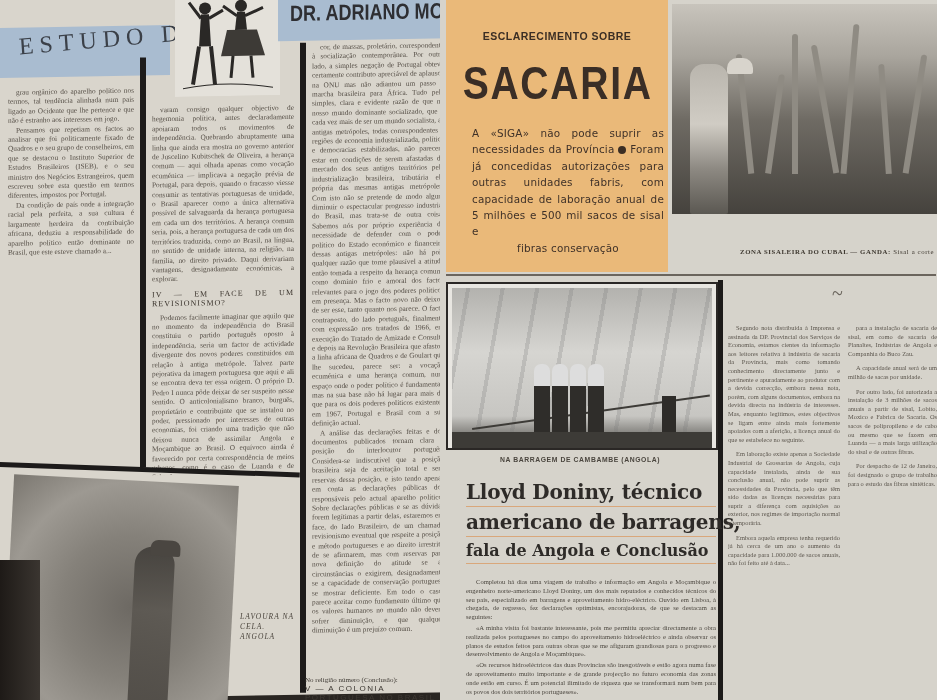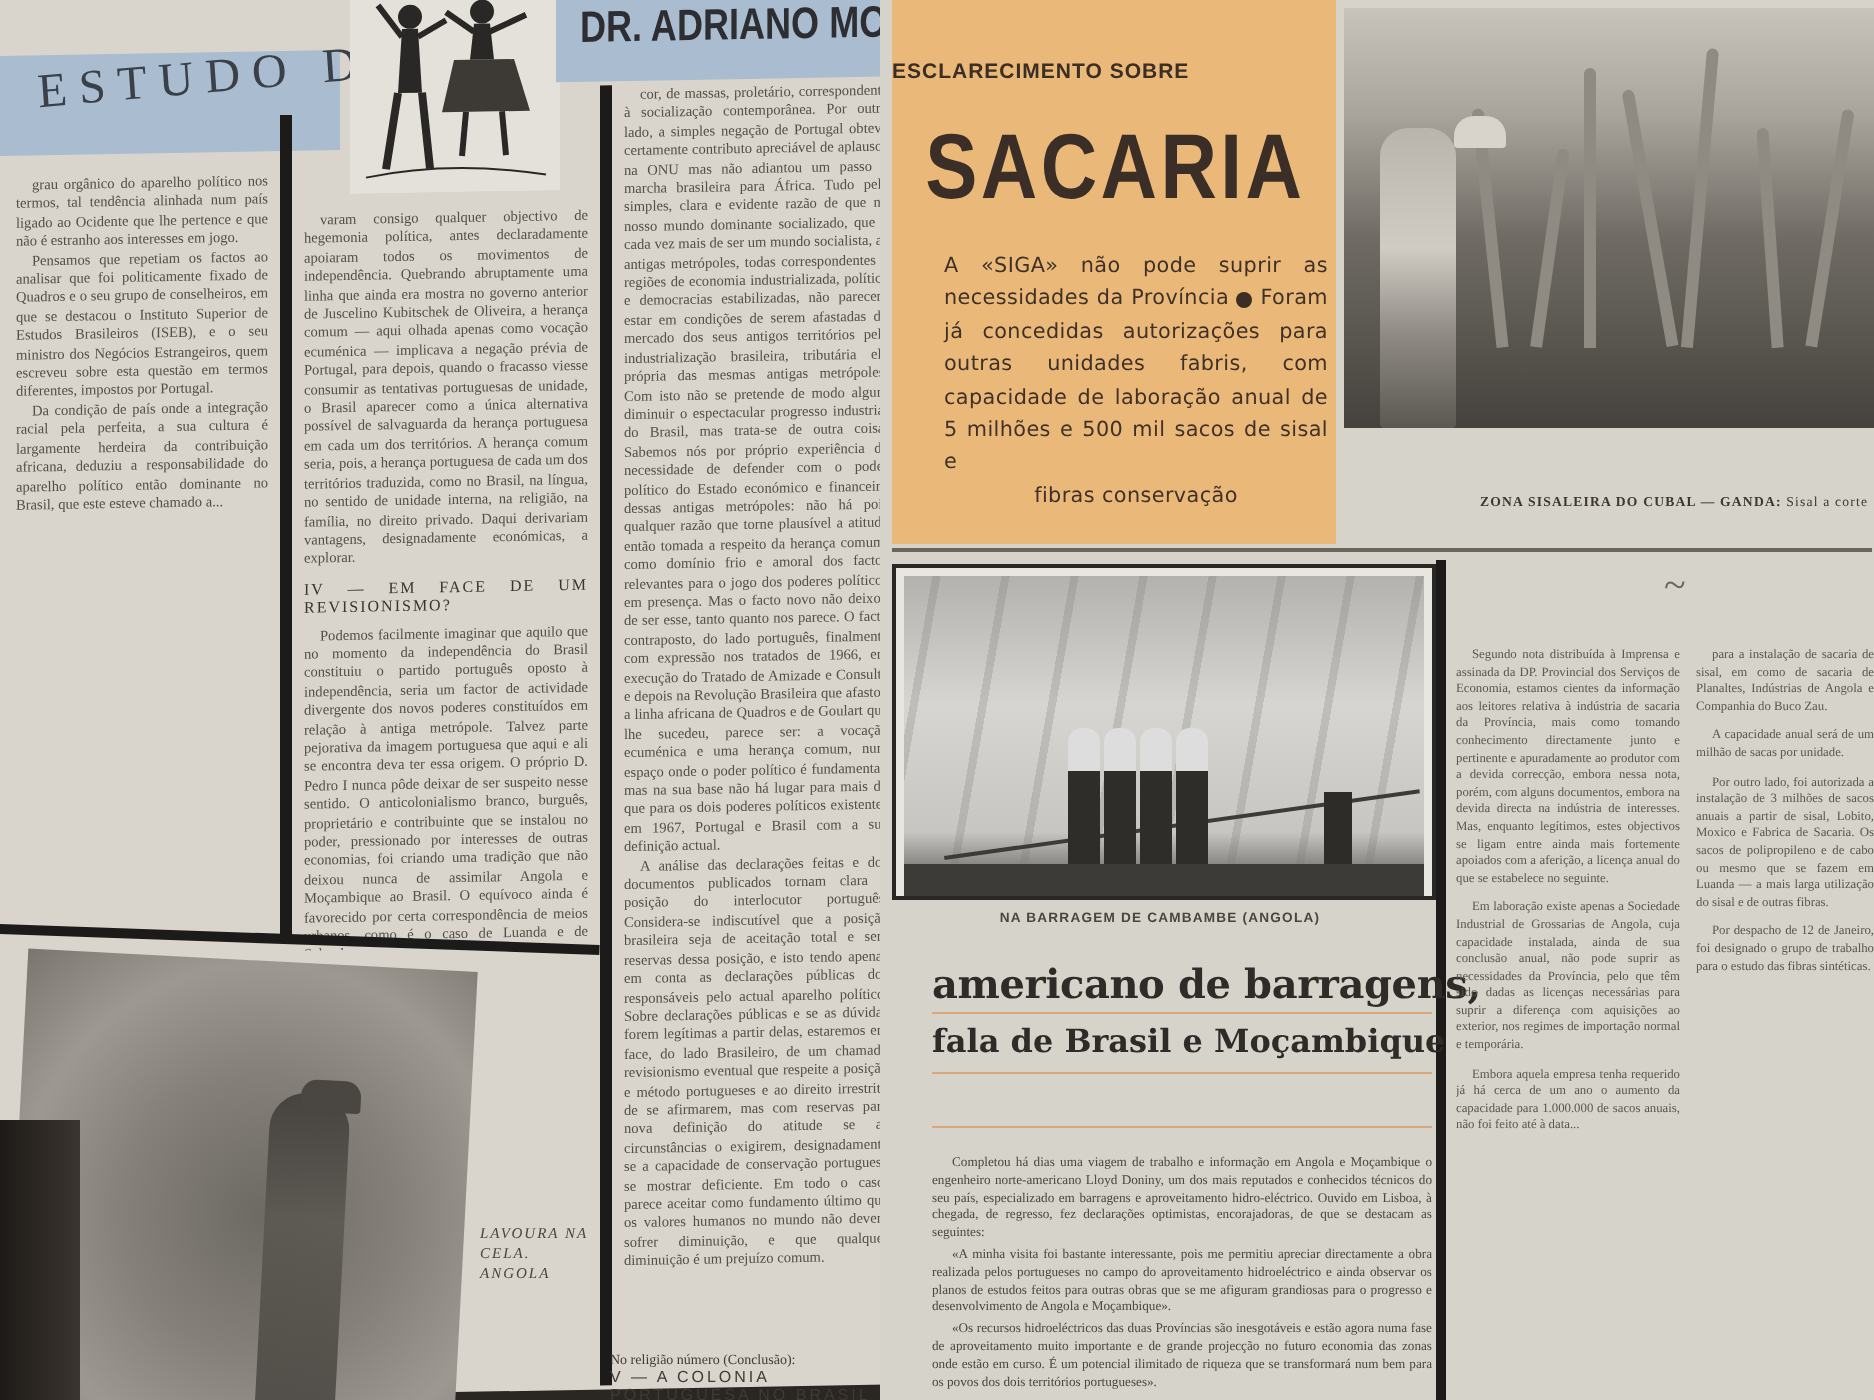--- a/index.html
+++ b/index.html
@@ -72,21 +72,21 @@
     position: absolute; left: 0; top: 560px; width: 40px; height: 140px;
     background: linear-gradient(90deg, #1e1a17, #3a3530);
   }
 
   
   .sacaria-box {
     position: absolute; left: 446px; top: 0; width: 222px; height: 272px;
     background: #eab979;
   }
   .sacaria-kicker {
-    position: absolute; left: 0; width: 222px; top: 30px; text-align: left;
+    position: absolute; left: 0; width: 222px; top: 30px; text-align: center;
     font-family: "Liberation Sans", sans-serif; font-weight: bold; font-size: 10.5px;
     color: #3b2e24; letter-spacing: 0.5px;
   }
   .sacaria-title {
     position: absolute; left: 0; width: 222px; top: 56px; text-align: center;
     font-family: "Liberation Sans", sans-serif; font-weight: bold; font-size: 46px;
     color: #3a2e26; letter-spacing: 2px; transform: scaleX(0.85);
   }
   .sacaria-lead {
     position: absolute; left: 26px; top: 125px; width: 192px;
@@ -256,22 +256,23 @@
   <div class="post"></div>
   <div class="man" style="left:82px;"></div>
   <div class="man" style="left:100px;"></div>
   <div class="man" style="left:118px;"></div>
   <div class="man" style="left:136px;"></div>
   <div class="ground"></div>
 </div>
 <div class="caption-dam">NA BARRAGEM DE CAMBAMBE (ANGOLA)</div>
 
 <div class="headline-dam">
+  <span class="l1">Lloyd Doniny, técnico</span>
   <span class="l2">americano de barragens,</span>
-  <span class="l3">fala de Brasil e Moçambique</span>
+  <span class="l3">fala de Angola e Conclusão</span>
 </div>
 <div class="headline-rule" style="top:506px;"></div>
 <div class="headline-rule" style="top:536px;"></div>
 <div class="headline-rule" style="top:563px;"></div>
 
 <div class="dam-body">
   <p>Completou há dias uma viagem de trabalho e informação em Angola e Moçambique o engenheiro norte-americano Lloyd Doniny, um dos mais reputados e conhecidos técnicos do seu país, especializado em barragens e aproveitamento hidro-eléctrico. Ouvido em Lisboa, à chegada, de regresso, fez declarações optimistas, encorajadoras, de que se destacam as seguintes:</p>
   <p>«A minha visita foi bastante interessante, pois me permitiu apreciar directamente a obra realizada pelos portugueses no campo do aproveitamento hidroeléctrico e ainda observar os planos de estudos feitos para outras obras que se me afiguram grandiosas para o progresso e desenvolvimento de Angola e Moçambique».</p>
   <p>«Os recursos hidroeléctricos das duas Províncias são inesgotáveis e estão agora numa fase de aproveitamento muito importante e de grande projecção no futuro economia das zonas onde estão em curso. É um potencial ilimitado de riqueza que se transformará num bem para os povos dos dois territórios portugueses».</p>
 </div>

